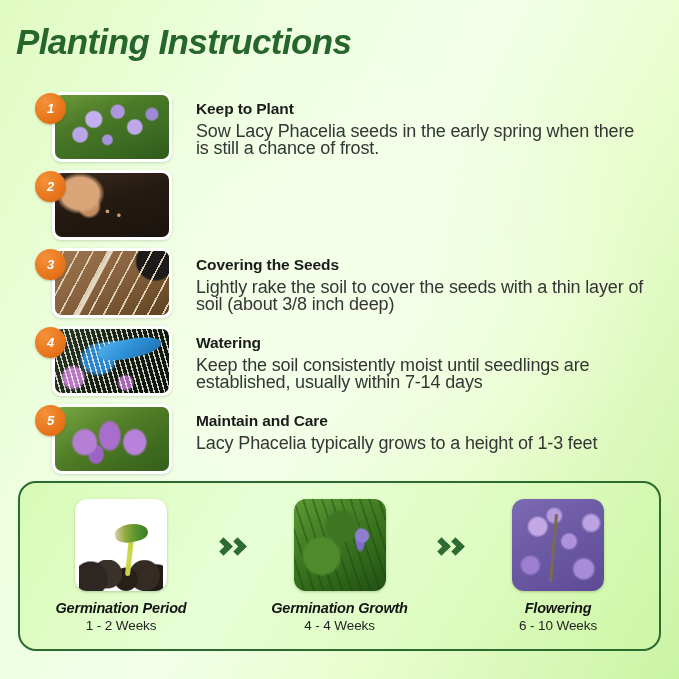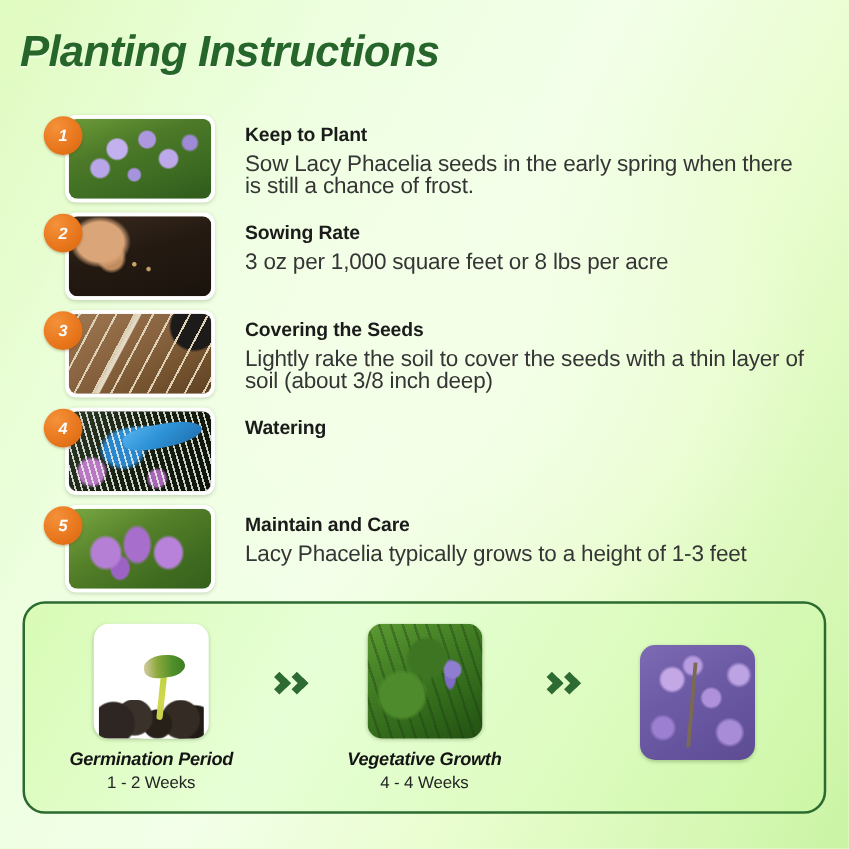--- a/index.html
+++ b/index.html
@@ -315,24 +315,20 @@
       </div>
     </div>
 
     <div class="step">
       <div class="thumb-wrap">
         <div class="badge">2</div>
         <div class="thumb">
           <div class="art art-sowing"></div>
         </div>
       </div>
-      <div class="step-text">
-        <div class="step-title">Sowing Rate</div>
-        <div class="step-desc">3 oz per 1,000 square feet or 8 lbs per acre</div>
-      </div>
     </div>
 
     <div class="step">
       <div class="thumb-wrap">
         <div class="badge">3</div>
         <div class="thumb">
           <div class="art art-rake"></div>
         </div>
       </div>
       <div class="step-text">
@@ -343,20 +339,21 @@
 
     <div class="step">
       <div class="thumb-wrap">
         <div class="badge">4</div>
         <div class="thumb">
           <div class="art art-water"></div>
         </div>
       </div>
       <div class="step-text">
         <div class="step-title">Watering</div>
+        <div class="step-desc">Keep the soil consistently moist until seedlings are established, usually within 7-14 days</div>
       </div>
     </div>
 
     <div class="step">
       <div class="thumb-wrap">
         <div class="badge">5</div>
         <div class="thumb">
           <div class="art art-flowers2"></div>
         </div>
       </div>
@@ -380,30 +377,32 @@
       <div class="stage-duration">1 - 2 Weeks</div>
     </div>
 
     <div class="chevrons">
       <div class="chev"></div>
       <div class="chev"></div>
     </div>
 
     <div class="stage">
       <div class="stage-thumb art-foliage"></div>
-      <div class="stage-label">Vegetative Growth</div>
+      <div class="stage-label">Germination Growth</div>
       <div class="stage-duration">4 - 4 Weeks</div>
     </div>
 
     <div class="chevrons">
       <div class="chev"></div>
       <div class="chev"></div>
     </div>
 
     <div class="stage">
       <div class="stage-thumb art-field">
         <div class="stalk"></div>
       </div>
+      <div class="stage-label">Flowering</div>
+      <div class="stage-duration">6 - 10 Weeks</div>
     </div>
 
   </div>
 
 </div>
 
 </body></html>

